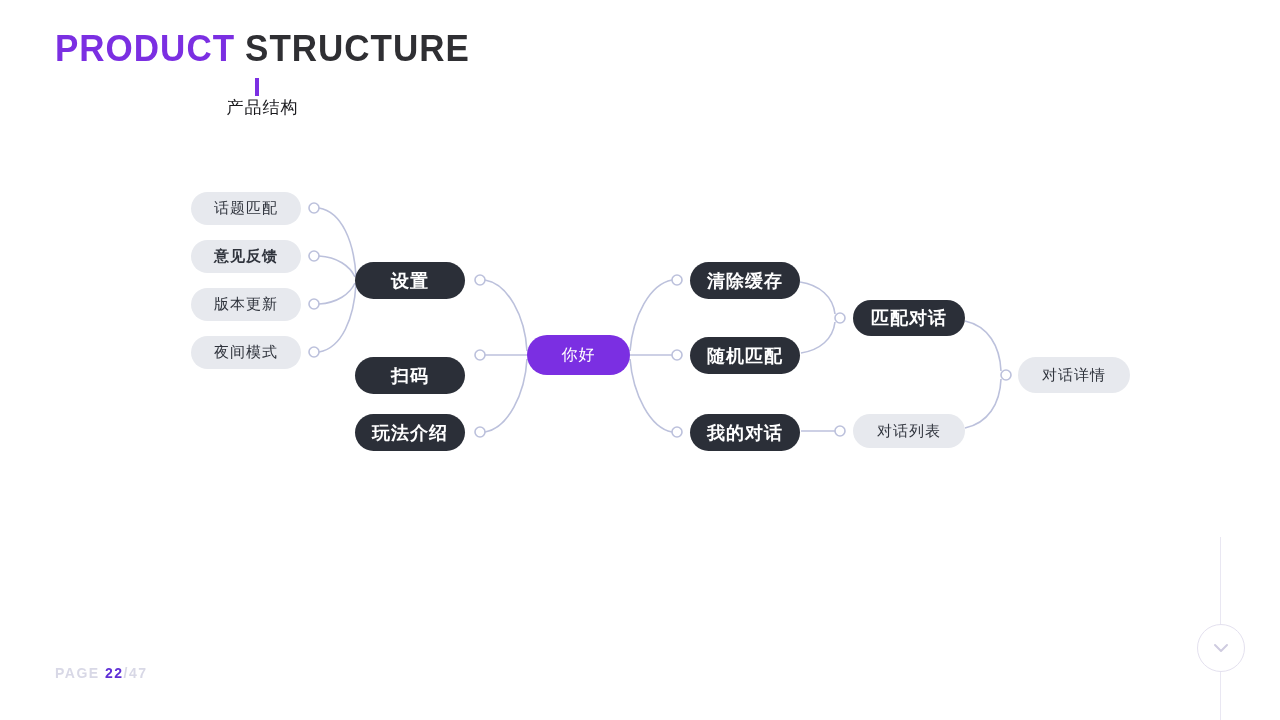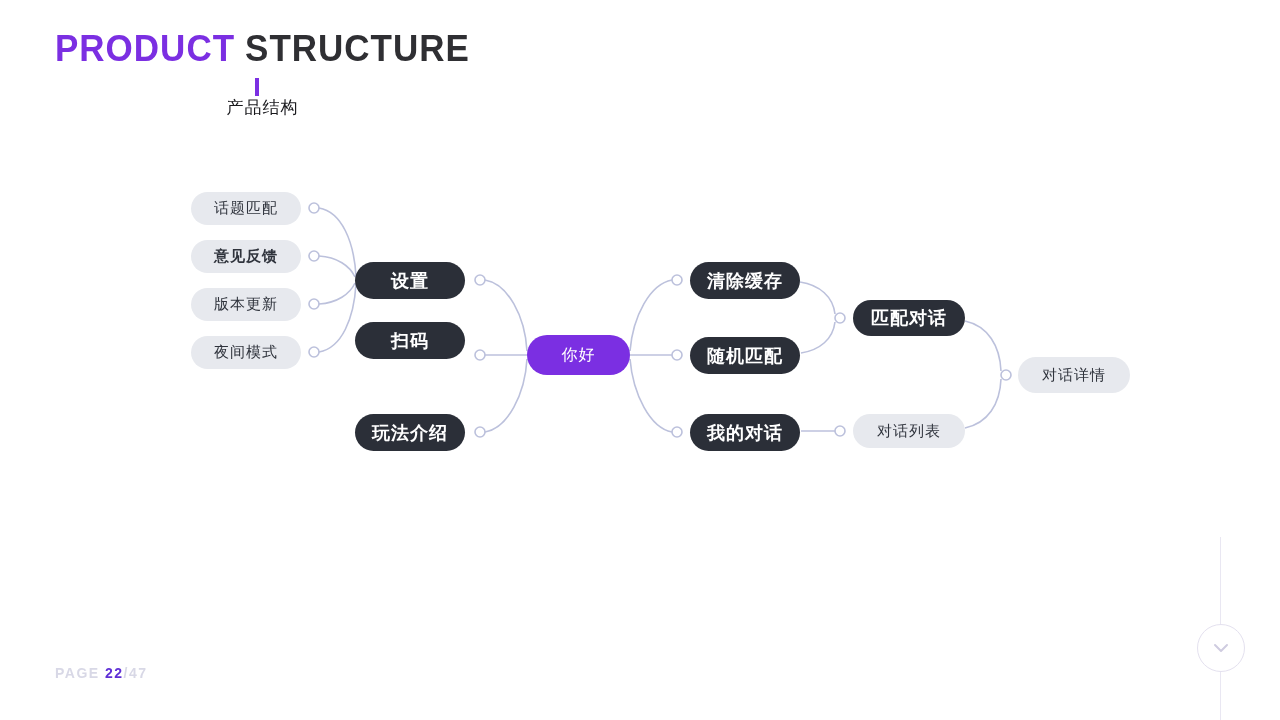--- a/index.html
+++ b/index.html
@@ -118,21 +118,21 @@
   <circle cx="840" cy="431" r="5"></circle>
   <circle cx="1006" cy="375" r="5"></circle>
 </svg>
 
 <div class="node light" style="left:191px;top:192px;width:110px;height:33px;">话题匹配</div>
 <div class="node light" style="left:191px;top:240px;width:110px;height:33px;font-weight:bold;">意见反馈</div>
 <div class="node light" style="left:191px;top:288px;width:110px;height:33px;">版本更新</div>
 <div class="node light" style="left:191px;top:336px;width:110px;height:33px;">夜间模式</div>
 
 <div class="node dark" style="left:355px;top:262px;width:110px;height:37px;">设置</div>
-<div class="node dark" style="left:355px;top:322px;width:110px;height:37px;">扫码</div>
+<div class="node dark" style="left:355px;top:357px;width:110px;height:37px;">扫码</div>
 <div class="node dark" style="left:355px;top:414px;width:110px;height:37px;">玩法介绍</div>
 
 <div class="node root" style="left:527px;top:335px;width:103px;height:40px;">你好</div>
 
 <div class="node dark" style="left:690px;top:262px;width:110px;height:37px;">清除缓存</div>
 <div class="node dark" style="left:690px;top:337px;width:110px;height:37px;">随机匹配</div>
 <div class="node dark" style="left:690px;top:414px;width:110px;height:37px;">我的对话</div>
 
 <div class="node dark" style="left:853px;top:300px;width:112px;height:36px;">匹配对话</div>
 <div class="node light" style="left:853px;top:414px;width:112px;height:34px;">对话列表</div>

